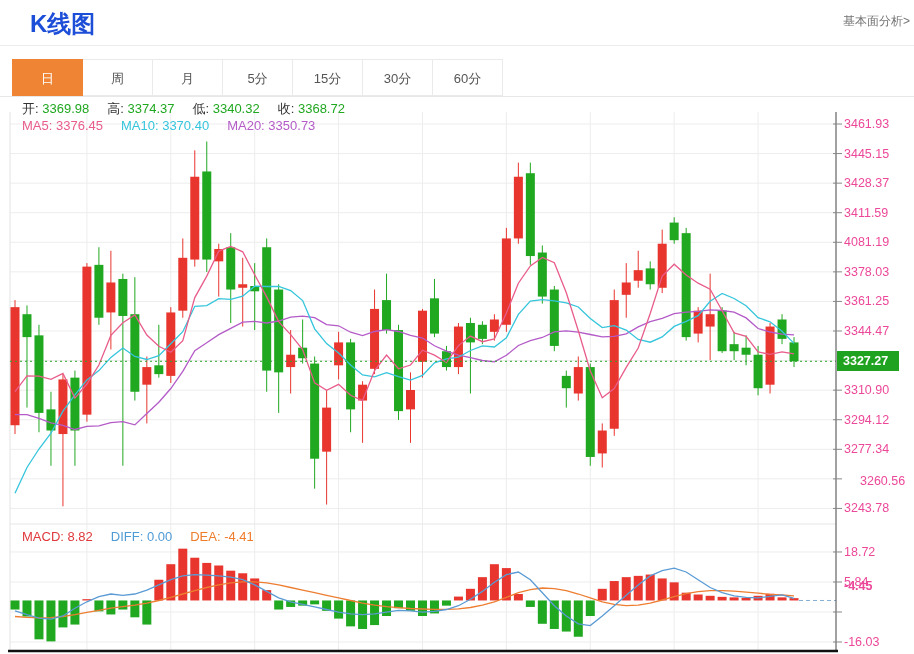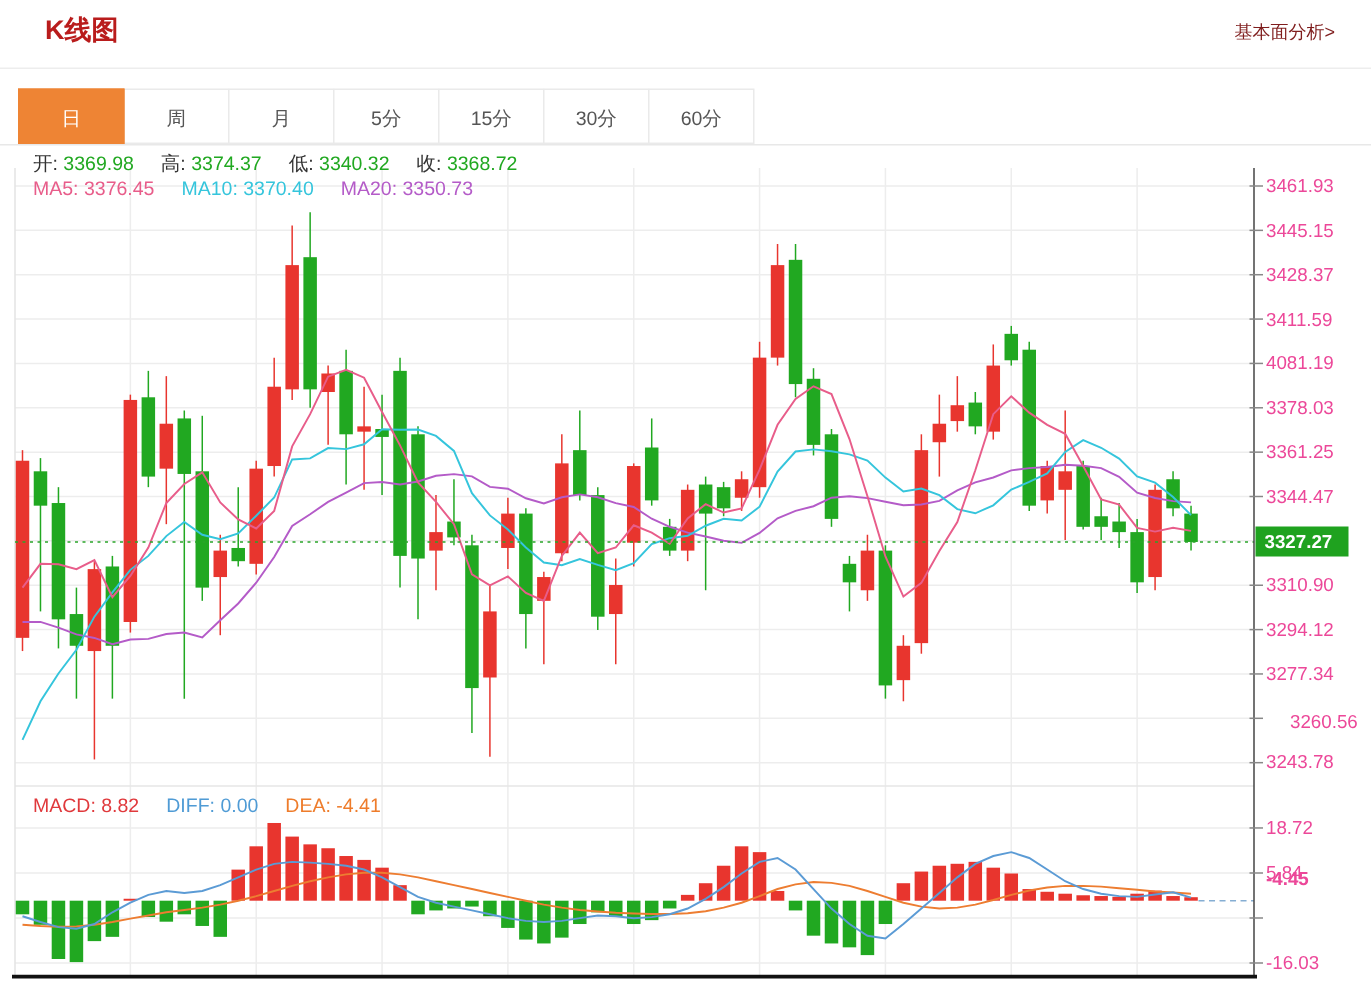--- a/index.html
+++ b/index.html
@@ -1,20 +1,20 @@
 <!DOCTYPE html>
 <html><head>
 <meta charset="utf-8">
 <style>
   html,body{margin:0;padding:0;background:#fff;}
   #root{position:relative;width:914px;height:654px;background:#fff;overflow:hidden;
         font-family:"Liberation Sans","DejaVu Sans",sans-serif;}
   #chart-svg{position:absolute;left:0;top:0;}
-  .page-title{position:absolute;left:30px;top:8px;font-size:18px;font-weight:bold;color:#b91c1c;}
-  .header-link{position:absolute;right:24px;top:13px;font-size:12px;color:#7f1d1d;cursor:pointer;}
+  .page-title{position:absolute;left:30px;top:8px;font-size:24px;font-weight:bold;color:#1d4ed8;}
+  .header-link{position:absolute;right:4px;top:13px;font-size:12px;color:#737373;cursor:pointer;}
   .title-divider{position:absolute;left:0;top:45px;width:914px;height:1px;background:#ededed;}
   .tabbar-underline{position:absolute;left:0;top:96px;width:914px;height:1px;background:#e8e8e8;}
   .tabbar{position:absolute;left:13px;top:59px;display:flex;}
   .tab{width:71px;height:37px;line-height:37px;text-align:center;font-size:13px;color:#555;
        background:#fff;border:1px solid #eaeaea;margin-left:-1px;box-sizing:border-box;cursor:pointer;}
   .tab.selected{background:#ee8434;border-color:#ee8434;color:#fff;z-index:2;position:relative;}
   .info-row{position:absolute;left:22px;height:17px;font-size:13px;white-space:nowrap;}
   .info-row .lbl{color:#333;}
   .info-row .pair{margin-right:18px;}
   .axis-label{position:absolute;left:844px;font-size:12.5px;color:#ec4899;height:16px;line-height:16px;}

